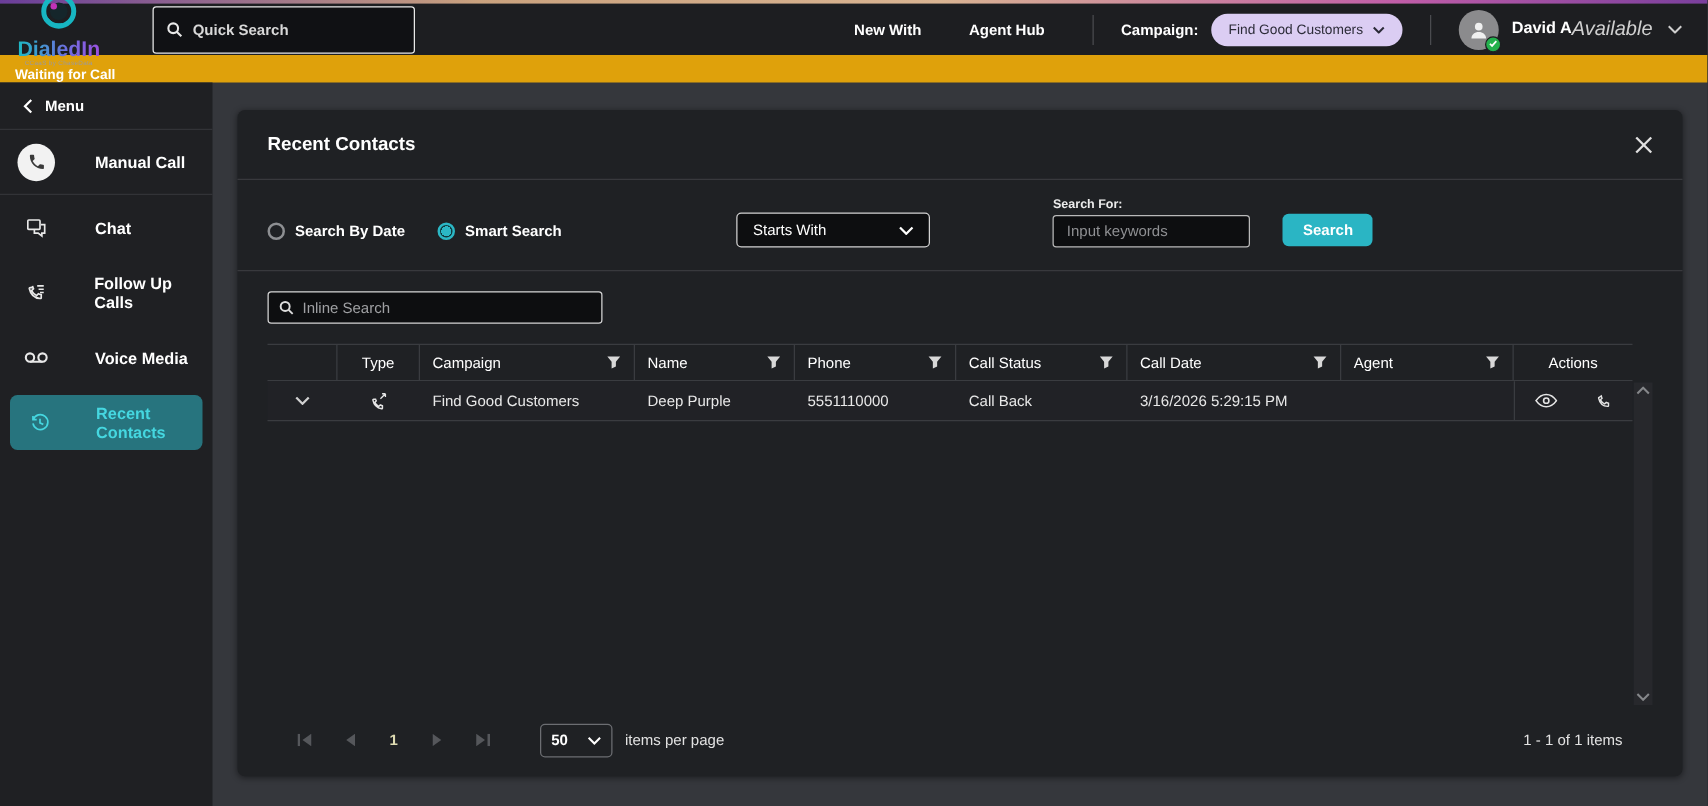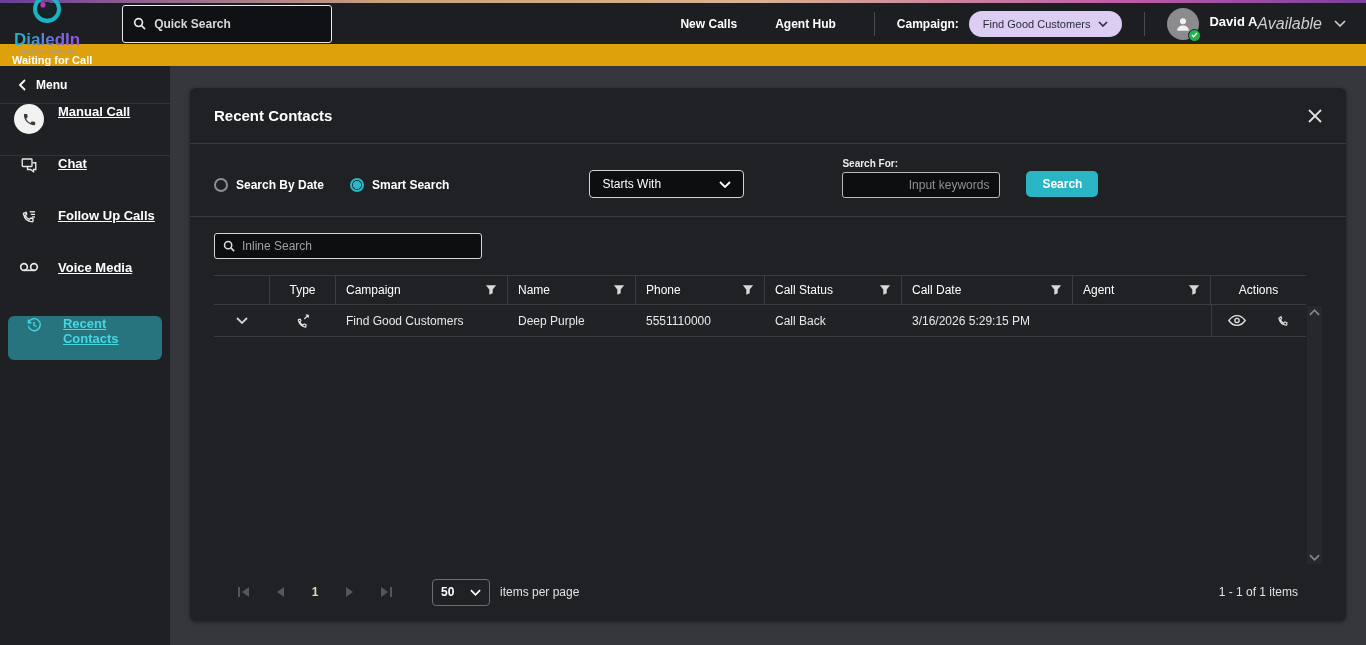--- a/index.html
+++ b/index.html
@@ -47,22 +47,22 @@
     display:flex; align-items:flex-end; padding-left:12px; }
 
   
   .shell { display:flex; height:579px; }
 
   
   .sidebar { width:170px; background:#1f2023; color:#fff; flex-shrink:0; }
   .menu-header { height:38px; display:flex; align-items:center; gap:10px; padding-left:18px;
     border-bottom:1px solid #323337; cursor:pointer; }
   .menu-header span { font-size:12px; font-weight:bold; }
-  .side-item { height:52px; display:flex; gap:14px; padding-left:14px;
-    cursor:pointer;text-decoration:underline; }
+  .side-item { height:52px; display:flex; align-items:center; gap:32px; padding-left:14px;
+    cursor:pointer; }
   .side-item .circle-ic { width:30px; height:30px; border-radius:50%; background:#f2f2f2;
     display:flex; align-items:center; justify-content:center; color:#3a3a3a; }
   .side-item.bordered { border-bottom:1px solid #323337; }
   .side-item .lbl { font-size:13px; font-weight:bold; }
   .side-item .plain-ic { width:30px; display:flex; justify-content:center; color:#e8e8e8; }
   .side-item.active { margin:4px 8px; padding-left:12px; height:44px; background:#27747e;
     border-radius:6px; color:#45d7e0; }
   .side-item.active .plain-ic { color:#45d7e0; }
 
   
@@ -81,21 +81,21 @@
   .radio-group { display:flex; align-items:center; gap:8px; margin-bottom:6px; cursor:pointer; }
   .radio-dot { width:14px; height:14px; border-radius:50%; border:2px solid #8d8f92; }
   .radio-dot.checked { border-color:#2bb7c5; background:radial-gradient(circle, #2bb7c5 0 4px, #10393d 4px); }
   .radio-lbl { font-size:12px; font-weight:bold; }
   .match-select { width:155px; height:28px; background:#0d0e10; border:1px solid #d2d2d2;
     border-radius:4px; display:flex; align-items:center; justify-content:space-between;
     padding:0 12px; font-size:12px; cursor:pointer; margin-left:114px; }
   .searchfor-group { display:flex; flex-direction:column; gap:3px; margin-left:72px; }
   .searchfor-label { font-size:10px; font-weight:bold; color:#ececec; }
   .keywords-input { width:158px; height:26px; background:#0d0e10; border:1px solid #b9b9b9;
-    border-radius:3px; color:#fef9c3; font-size:12px; padding:0 10px; outline:none; font-family:inherit;text-align:right; }
+    border-radius:3px; color:#fef9c3; font-size:12px; padding:0 10px; outline:none; font-family:inherit; }
   .keywords-input::placeholder { color:#8f9093; }
   .search-btn { height:26px; background:#2ab5c4; border:none; border-radius:5px; color:#fff;
     font-size:12px; font-weight:bold; padding:0 16px; cursor:pointer; margin-bottom:1px; font-family:inherit; }
 
   
   .panel-body { flex:1; padding:16px 24px 0 24px; display:flex; flex-direction:column; }
   .inline-search { width:268px; height:26px; background:#0d0e10; border:1px solid #d6d6d6;
     border-radius:3px; display:flex; align-items:center; gap:7px; padding:0 8px; }
   .inline-search input { flex:1; background:transparent; border:none; outline:none;
     color:#e6e6e6; font-size:12px; font-family:inherit; }
@@ -164,21 +164,21 @@
       <svg width="13" height="13" viewBox="0 0 14 14" fill="none" stroke="#e8e8e8" stroke-width="1.8">
         <circle cx="6" cy="6" r="4.2"></circle>
           <line x1="9.2" y1="9.2" x2="13" y2="13"></line>
       </svg>
     </span>
     <input type="text" placeholder="Quick Search" style="">
   </div>
 
   <div class="tb-spacer"></div>
 
-  <span class="tb-link">New Calls</span>
+  <span class="tb-link">New With</span>
   <span class="tb-link">Agent Hub</span>
   <span class="tb-divider"></span>
   <span class="campaign-label">Campaign:</span>
   <div class="campaign-pill">
     <span>Find Good Customers</span>
     <span>
       <svg width="10" height="6" viewBox="0 0 10 6" fill="none" stroke="#2b2b38" stroke-width="1.6">
         <polyline points="1,1 5,5 9,1"></polyline>
       </svg>
     </span>

